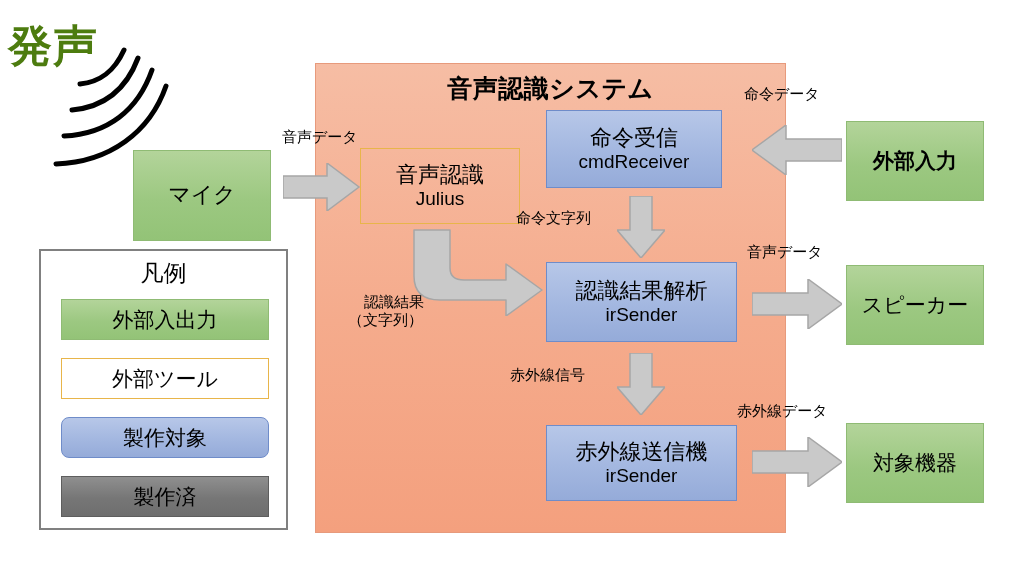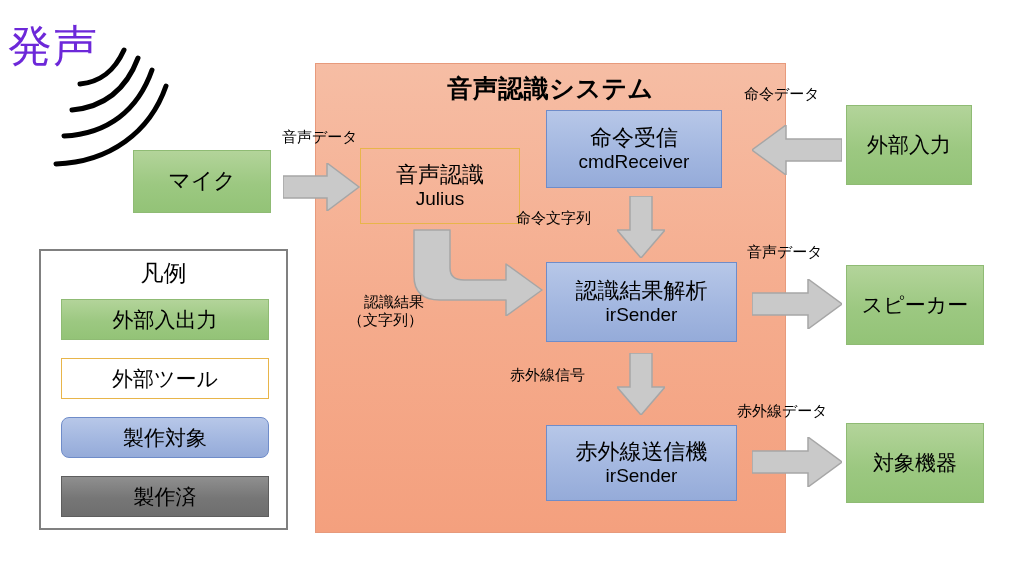--- a/index.html
+++ b/index.html
@@ -85,21 +85,21 @@
     position:absolute;
     font-size:15px;
     color:#000;
     white-space:nowrap;
     line-height:1.22;
   }
 
   
   #hatsuon{
     position:absolute;left:8px;top:17px;
-    font-size:44px;font-weight:normal;color:#6d28d9;
+    font-size:44px;font-weight:bold;color:#4d7c0f;
     letter-spacing:1px;
   }
 
   
   .fs-jp-22{font-size:22px;}
   .fs-jp-21{font-size:21px;}
   .fs-en-19{font-size:19px;}
   svg{display:block;}
 </style>
 </head>
@@ -115,21 +115,21 @@
       <path d="M 64,136 C 108,134 138,110 152,70"></path>
       <path d="M 72,110 C 104,107 126,90 138,58"></path>
       <path d="M 80,84 C 100,82 114,72 124,50"></path>
     </g>
   </svg>
 
   <div id="system">
     <div id="system-title">音声認識システム</div>
   </div>
 
-  <div class="box green" style="left:133px;top:150px;width:138px;height:63px;">
+  <div class="box green" style="left:133px;top:150px;width:138px;height:91px;">
     <span class="ln1 fs-jp-22">マイク</span>
   </div>
 
   <div class="box yellow" style="left:360px;top:148px;width:160px;height:76px;">
     <span class="ln1 fs-jp-22">音声認識</span>
     <span class="ln2 fs-en-19">Julius</span>
   </div>
 
   <div class="box blue" style="left:546px;top:110px;width:176px;height:78px;">
     <span class="ln1 fs-jp-22">命令受信</span>
@@ -139,21 +139,21 @@
   <div class="box blue" style="left:546px;top:262px;width:191px;height:80px;">
     <span class="ln1 fs-jp-22">認識結果解析</span>
     <span class="ln2 fs-en-19">irSender</span>
   </div>
 
   <div class="box blue" style="left:546px;top:425px;width:191px;height:76px;">
     <span class="ln1 fs-jp-22">赤外線送信機</span>
     <span class="ln2 fs-en-19">irSender</span>
   </div>
 
-  <div class="box green" style="left:846px;top:105px;width:126px;height:80px;">
+  <div class="box green" style="left:846px;top:121px;width:138px;height:80px;font-weight:bold;">
     <span class="ln1 fs-jp-21">外部入力</span>
   </div>
 
   <div class="box green" style="left:846px;top:265px;width:138px;height:80px;">
     <span class="ln1 fs-jp-21">スピーカー</span>
   </div>
 
   <div class="box green" style="left:846px;top:423px;width:138px;height:80px;">
     <span class="ln1 fs-jp-21">対象機器</span>
   </div>

